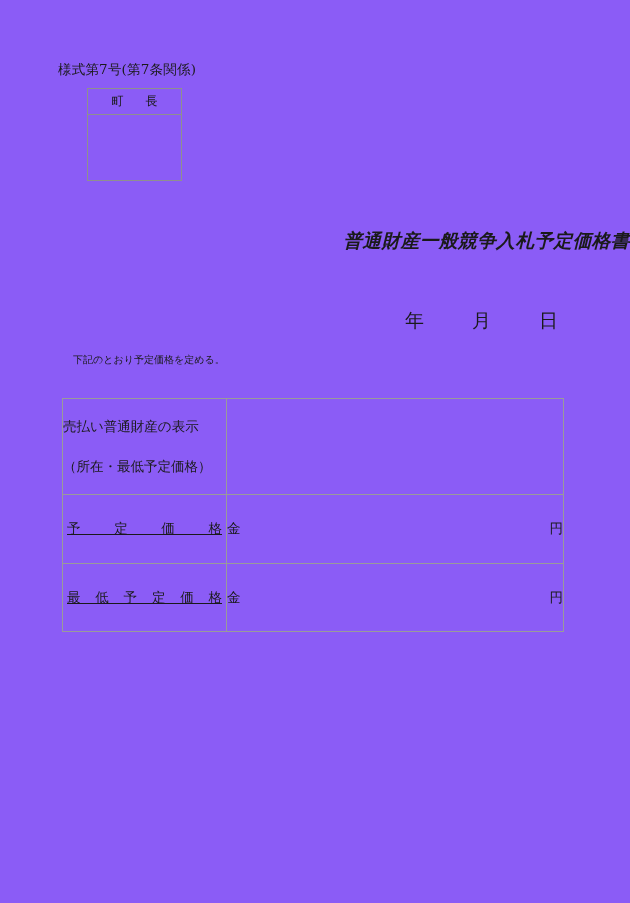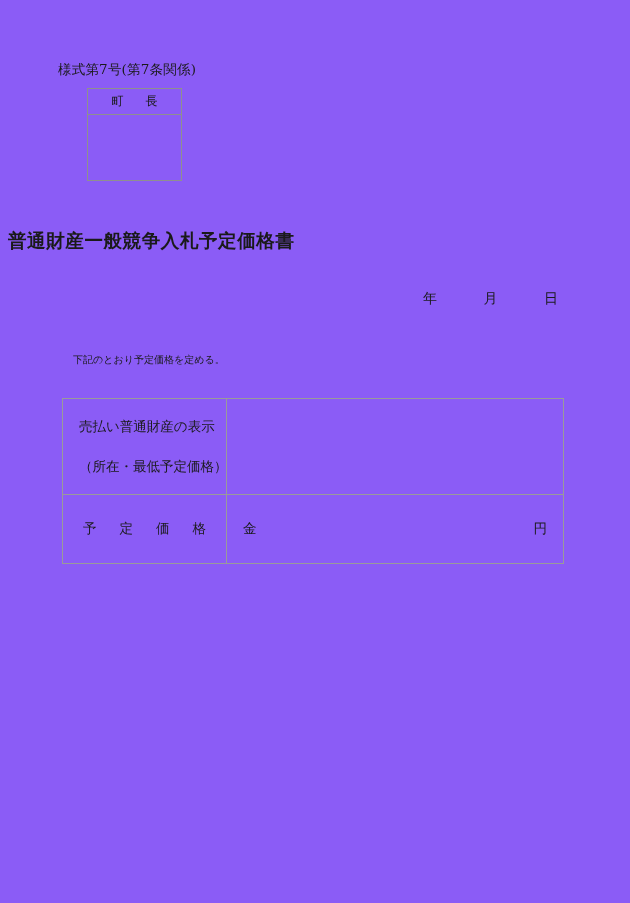--- a/index.html
+++ b/index.html
@@ -53,33 +53,34 @@
   .seal-body {
     height: 66px;
   }
 
   
   .doc-title {
     position: absolute;
     left: 8px;
     right: 0;
     top: 228px;
-    text-align: left;
+    text-align: right;
     font-size: 18.5px;
     font-weight: bold;
     letter-spacing: 0.6px;
     white-space: nowrap;
+    font-style: italic;
   }
 
   
   .date-line {
     position: absolute;
     right: 72px;
-    top: 290px;
-    font-size: 14px;
+    top: 308px;
+    font-size: 19px;
     white-space: nowrap;
   }
   .date-line .dseg { margin-left: 42px; }
   .date-line .dseg:first-child { margin-left: 0; }
 
   
   .lead {
     position: absolute;
     left: 73px;
     top: 353px;
@@ -93,21 +94,21 @@
     left: 62px;
     top: 398px;
     width: 501px;
     border-collapse: collapse;
     table-layout: fixed;
   }
   .form-table td {
     border: 1px solid #9a9a9a;
     font-size: 13.5px;
     vertical-align: middle;
-    padding: 16px;
+    padding: 0;
   }
   .col-label { width: 164px; }
   .col-value { width: 337px; }
 
   .r-display { height: 96px; }
   .r-price   { height: 69px; }
   .r-minprice{ height: 68px; }
   .r-remarks { height: 139px; }
 
   .label-cell {
@@ -121,20 +122,21 @@
   }
   .label-line { white-space: nowrap; }
 
   
   .label-spread {
     display: block;
     text-align: justify;
     text-align-last: justify;
     white-space: nowrap;
     padding: 0 4px;
+    text-decoration: underline;
   }
 
   .value-cell {
     padding: 0 22px 0 26px;
   }
   .money-row {
     display: flex;
     align-items: center;
     justify-content: space-between;
   }
@@ -185,17 +187,29 @@
         </td>
         <td class="value-cell">
           <div class="money-row">
             <span>金</span>
             <span></span>
             <span class="money-unit">円</span>
           </div>
         </td>
       </tr>
 
+      <tr class="r-minprice">
+        <td class="label-cell">
+          <span class="label-spread">最低予定価格</span>
+        </td>
+        <td class="value-cell">
+          <div class="money-row">
+            <span>金</span>
+            <span></span>
+            <span class="money-unit">円</span>
+          </div>
+        </td>
+      </tr>
 
     </tbody>
   </table>
 
 </div>
 
 </body></html>

